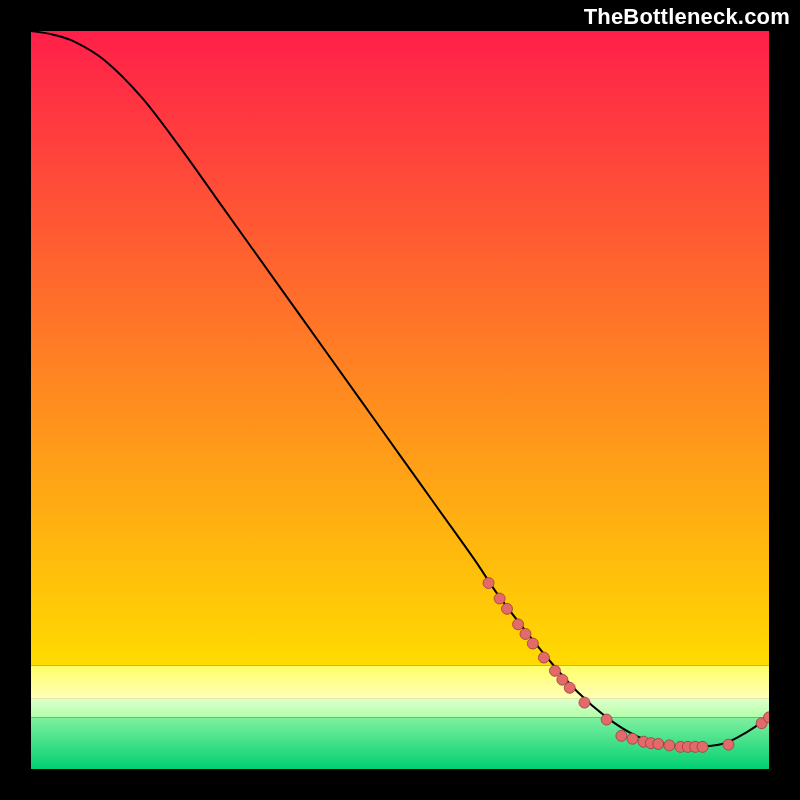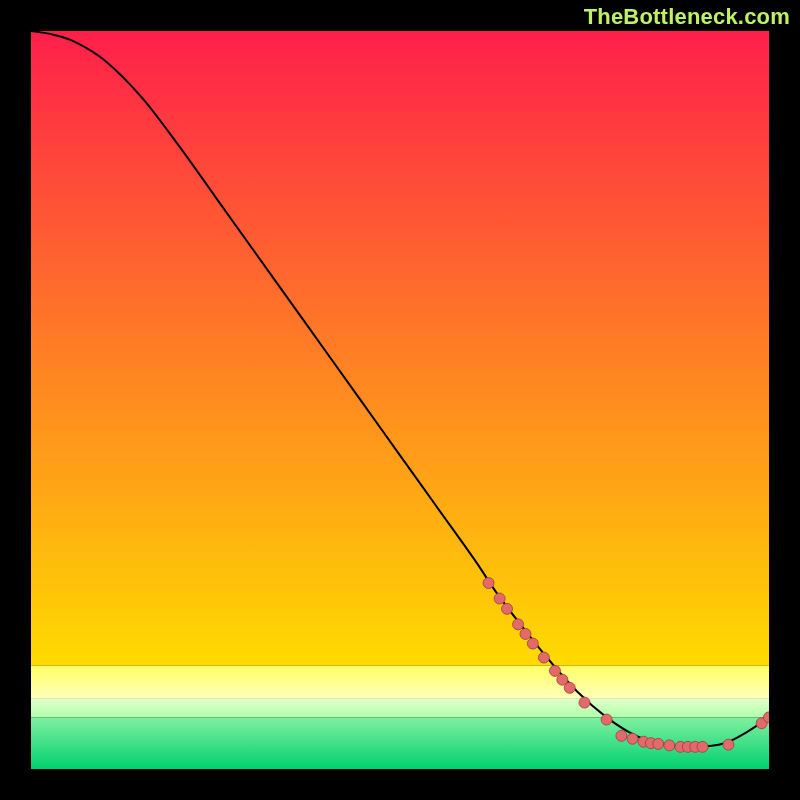--- a/index.html
+++ b/index.html
@@ -14,21 +14,21 @@
   .frame {
     position: relative;
     width: 800px;
     height: 800px;
     background: #000;
   }
   .watermark {
     position: absolute;
     top: 4px;
     right: 10px;
-    color: #bef264;
+    color: #ffffff;
     font-size: 22px;
     font-weight: 600;
     letter-spacing: 0.2px;
     user-select: none;
   }
   .plot-area {
     position: absolute;
     left: 31px;
     top: 31px;
     width: 738px;

